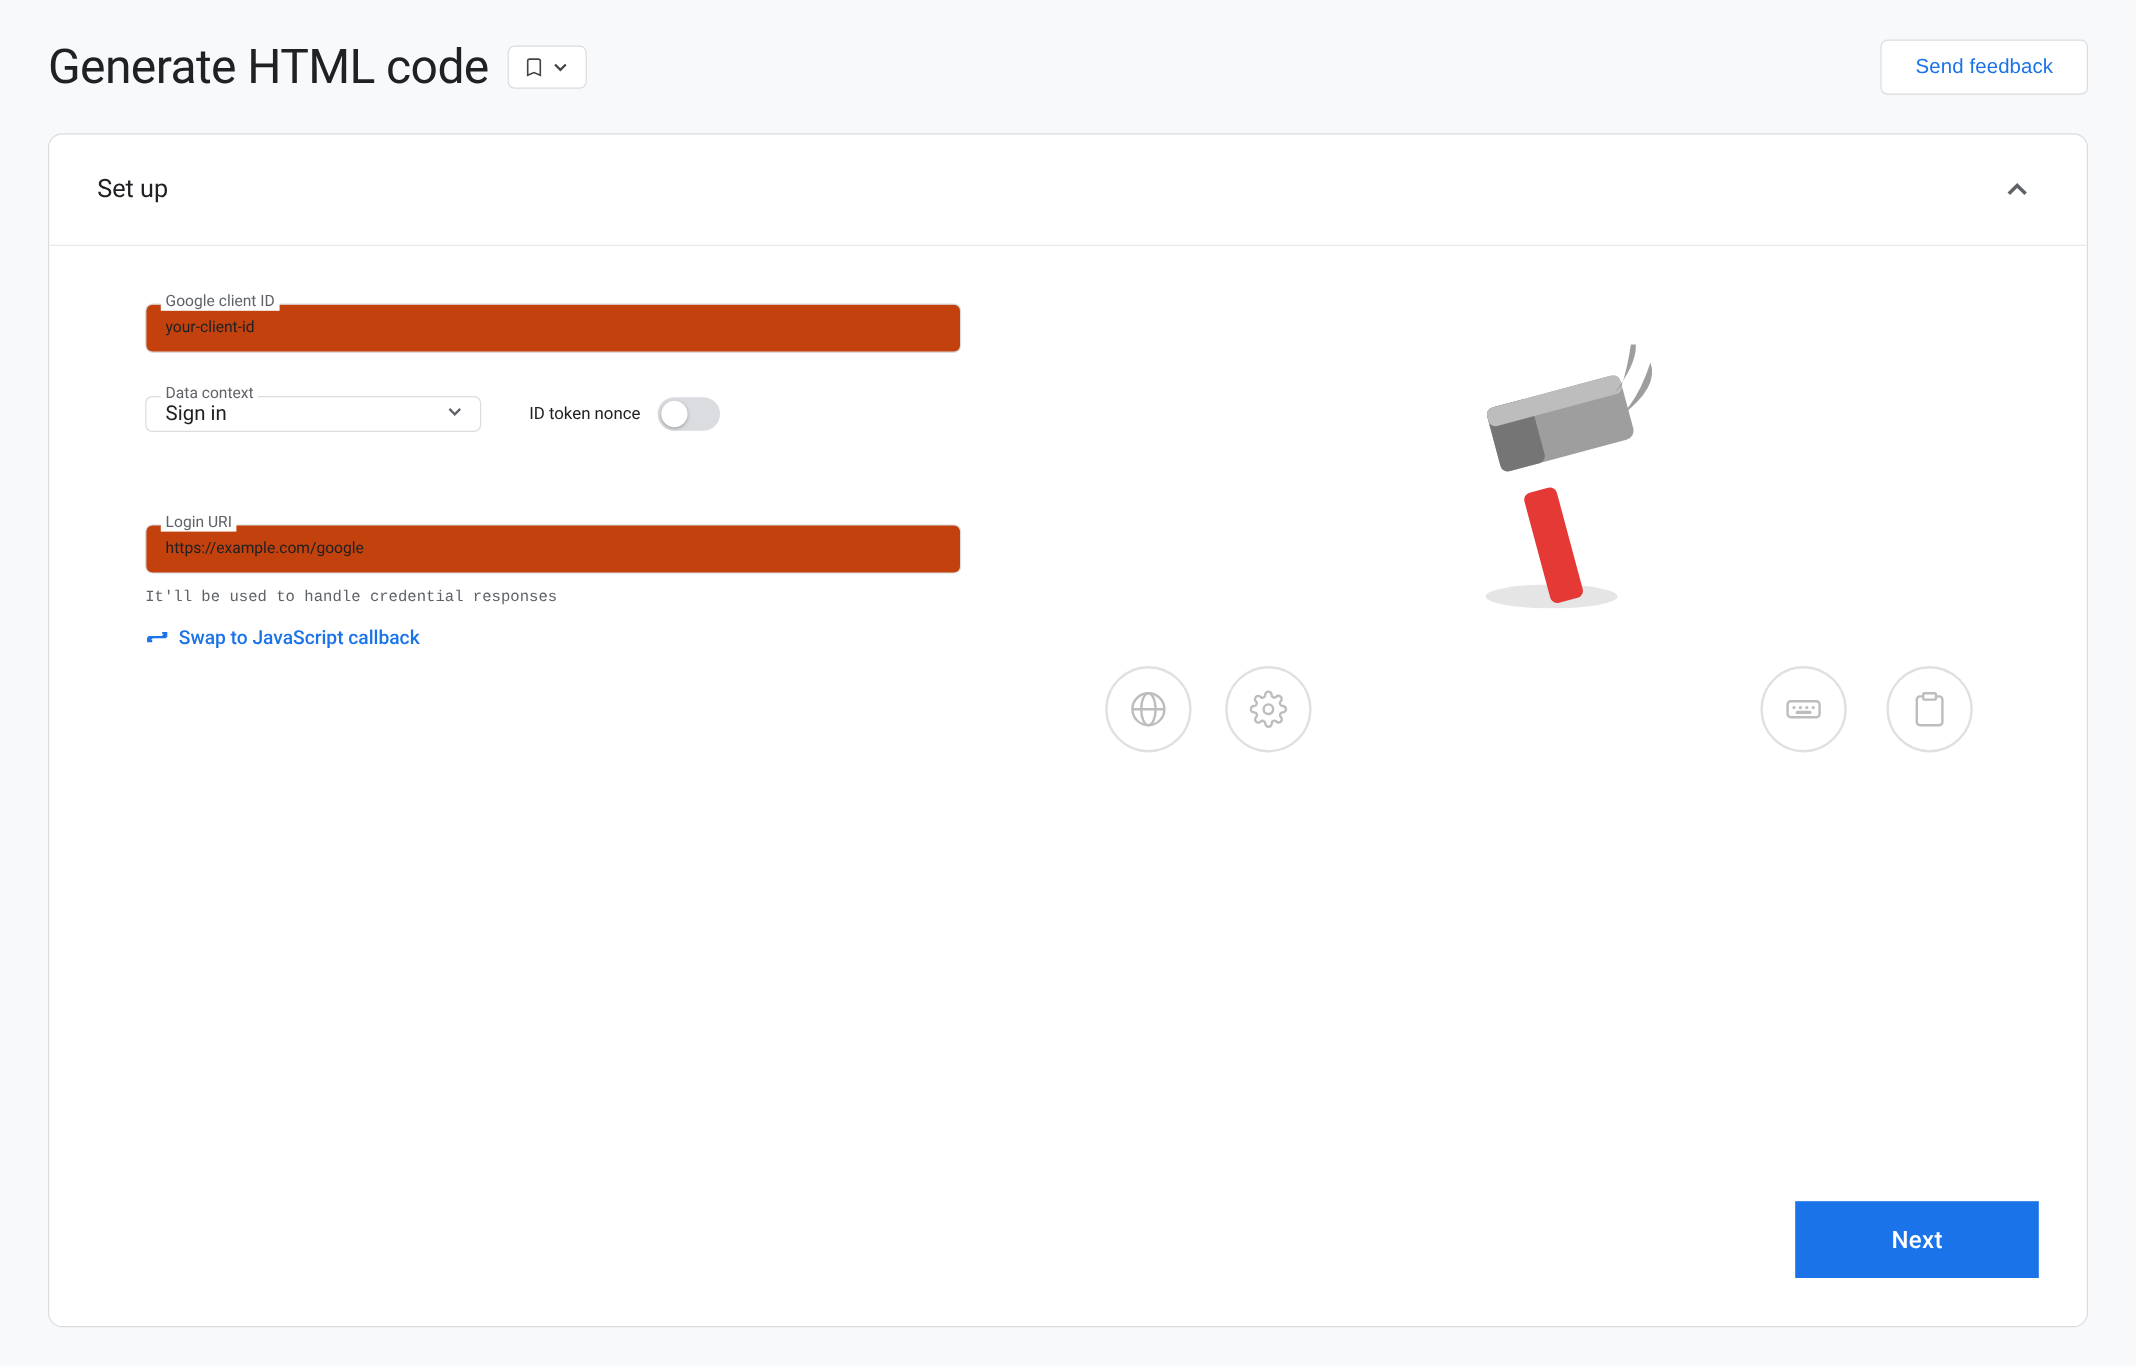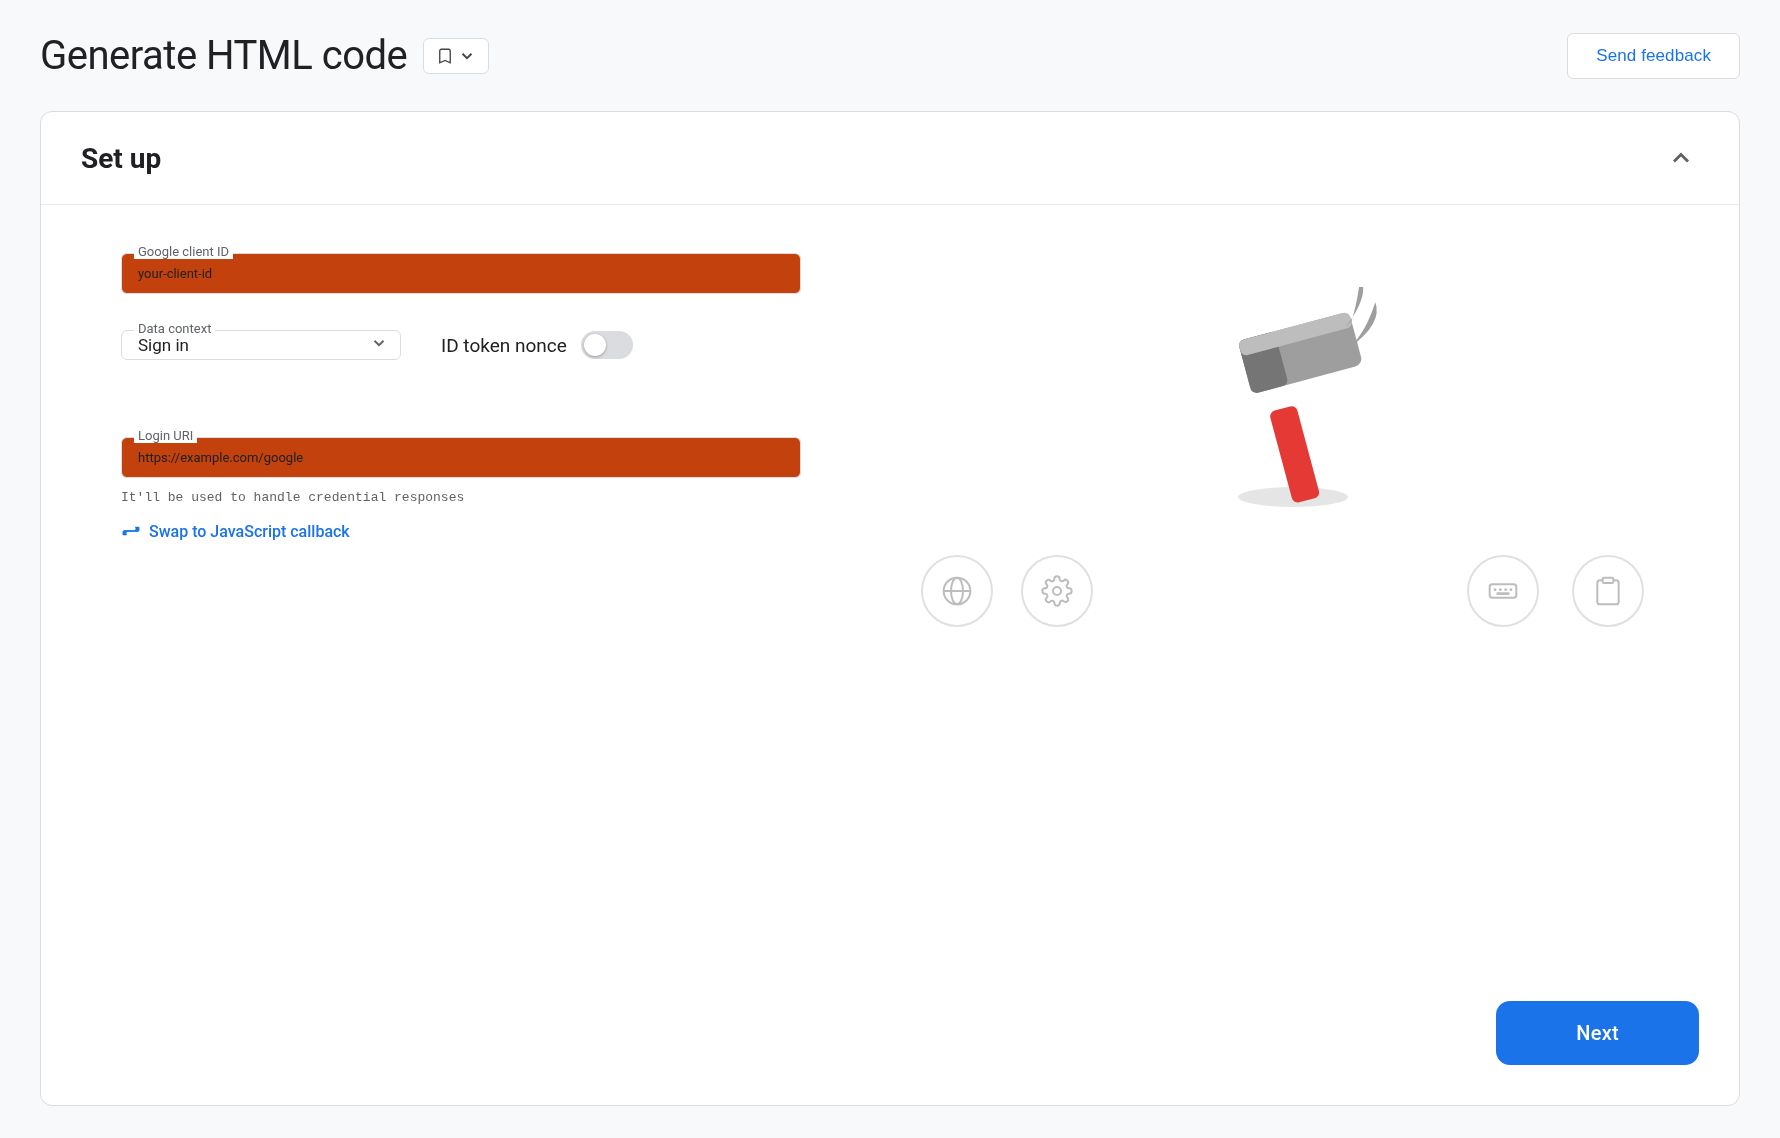--- a/index.html
+++ b/index.html
@@ -71,22 +71,22 @@
     }
 
     .card-header {
       display: flex;
       align-items: center;
       justify-content: space-between;
       padding: 28px 40px;
       border-bottom: 1px solid #e8eaed;
     }
     .card-title {
-      font-size: 28px;
-      font-weight: 700;
+      font-size: 21px;
+      font-weight: 400;
       color: #202124;
     }
     .chevron-btn {
       background: none;
       border: none;
       cursor: pointer;
       padding: 4px;
       display: flex;
       align-items: center;
     }
@@ -180,21 +180,21 @@
       color: #5f6368;
     }
 
     
     .toggle-group {
       display: flex;
       align-items: center;
       gap: 14px;
     }
     .toggle-label {
-      font-size: 19px;
+      font-size: 14px;
       color: #202124;
     }
     .toggle {
       position: relative;
       width: 52px;
       height: 28px;
     }
     .toggle input {
       opacity: 0;
       width: 0;
@@ -284,21 +284,21 @@
     .card-footer {
       display: flex;
       justify-content: flex-end;
       padding: 24px 40px 40px;
     }
 
     .next-btn {
       background: #1a73e8;
       color: white;
       border: none;
-      border-radius: 14px;
+      border-radius: 0;
       padding: 20px 80px;
       font-size: 20px;
       font-weight: 500;
       cursor: pointer;
       font-family: inherit;
       letter-spacing: 0.3px;
     }
 
     
     .hammer-svg {

